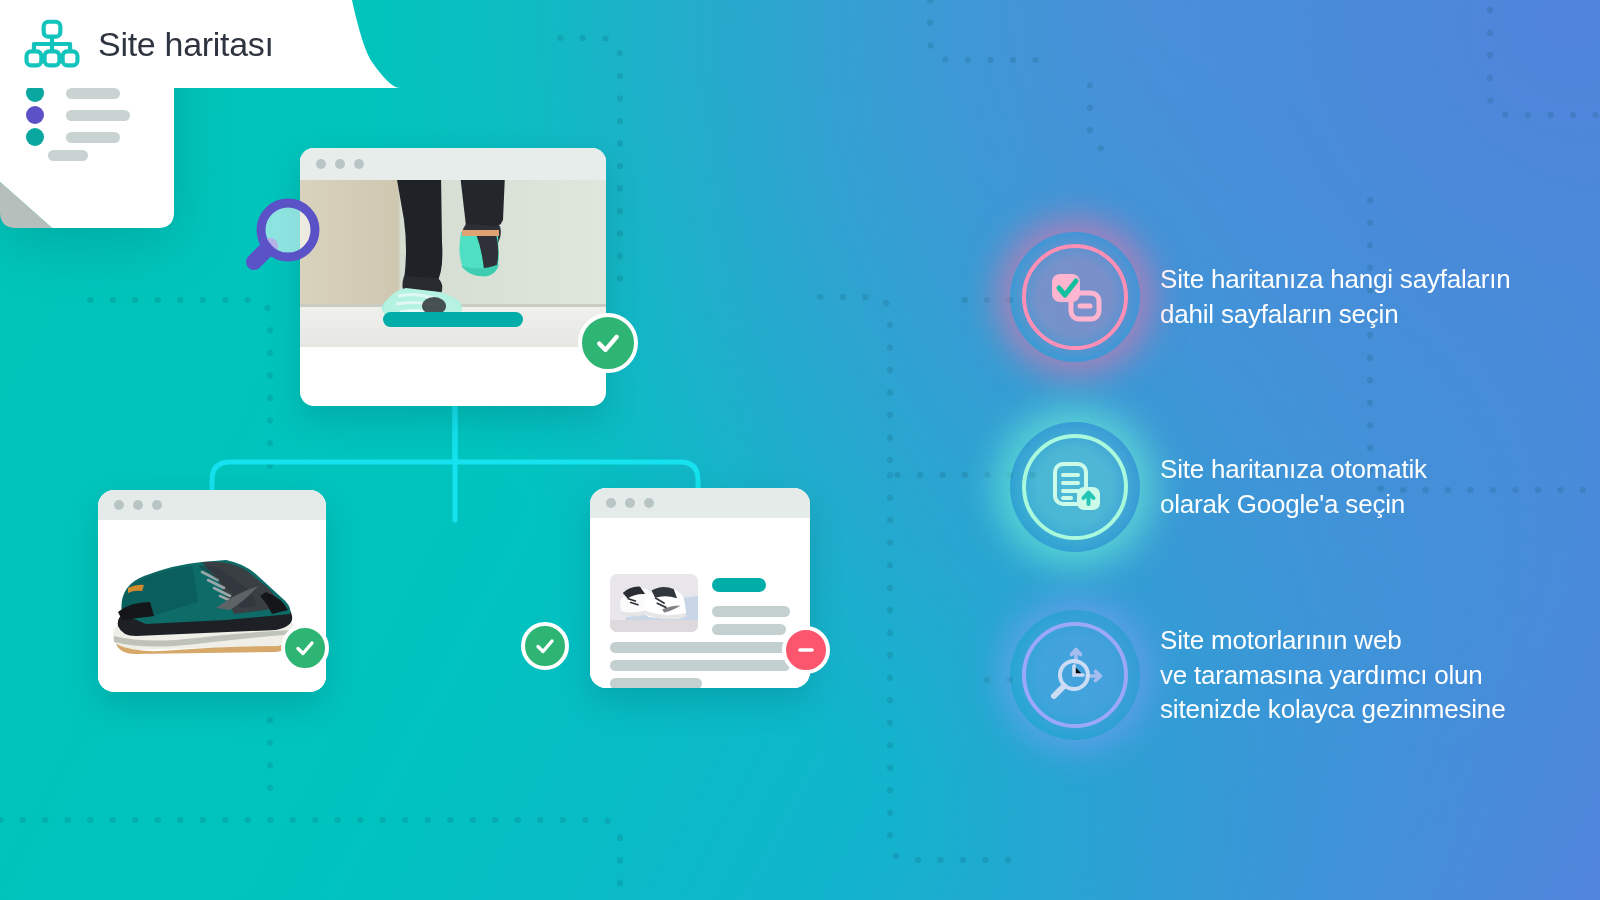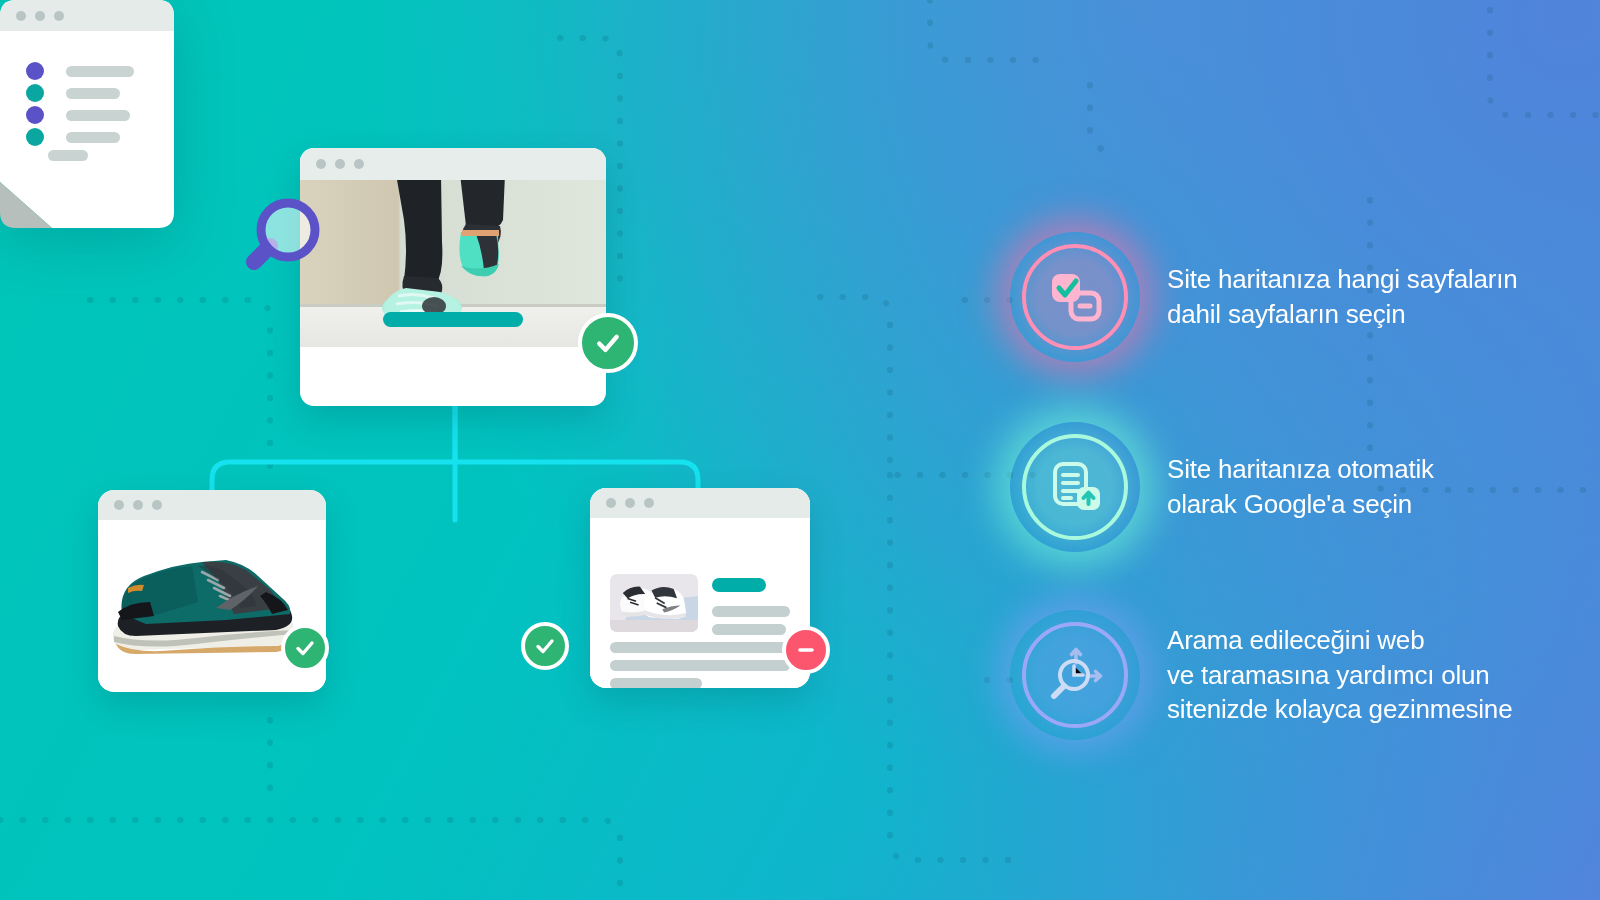--- a/index.html
+++ b/index.html
@@ -95,21 +95,21 @@
   #features{ position:absolute; left:1000px; top:232px; width:600px; z-index:10; }
   .feature{ position:absolute; display:flex; align-items:center; }
   .fi-wrap{ position:relative; width:130px; height:130px; flex:0 0 auto; }
   .fi-glow{ position:absolute; inset:0; border-radius:50%; }
   .fi-ring{
     position:absolute; left:12px; top:12px; width:106px; height:106px; border-radius:50%;
     border:4px solid #fff;
     display:flex; align-items:center; justify-content:center;
   }
   .feat-text{
-    margin-left:27px; color:#ffffff; font-size:26px; line-height:1.33; font-weight:400;
+    margin-left:20px; color:#ffffff; font-size:26px; line-height:1.33; font-weight:400;
     letter-spacing:-.2px; max-width:400px;
   }
   .feat-text span{ display:block; white-space:nowrap; }
 </style>
 </head>
 <body>
 
 <div id="stage">
 
   <div class="dots-layer">
@@ -132,20 +132,39 @@
   </div>
 
   <svg id="connectors" width="1600" height="900" viewBox="0 0 1600 900">
     <g fill="none" stroke="#15e2ee" stroke-width="5" stroke-linecap="round">
       <path d="M455,404 L455,520"></path>
       <path d="M212,520 L212,480 Q212,462 230,462 L680,462 Q698,462 698,480 L698,520"></path>
       <path d="M455,462 L455,404"></path>
     </g>
   </svg>
 
+  <div id="header-tab">
+    <svg class="tab-bg" width="400" height="92" viewBox="0 0 400 92">
+      <path d="M0,0 L352,0 C352,0 362,48 372,62 C382,76 392,88 400,88 L0,88 Z" fill="#ffffff"></path>
+    </svg>
+    <div class="tab-inner">
+      <svg class="sitemap-icon" viewBox="0 0 60 54">
+        <g fill="none" stroke="#12c4bb" stroke-width="4.5" stroke-linejoin="round">
+          <rect x="21" y="3" width="18" height="16" rx="5"></rect>
+          <rect x="2.5" y="35" width="16" height="15" rx="5"></rect>
+          <rect x="22" y="35" width="16" height="15" rx="5"></rect>
+          <rect x="41.5" y="35" width="16" height="15" rx="5"></rect>
+          <path d="M30,19 L30,27"></path>
+          <path d="M10.5,35 L10.5,27 L49.5,27 L49.5,35"></path>
+          <path d="M30,27 L30,35"></path>
+        </g>
+      </svg>
+      <div id="header-title">Site haritası</div>
+    </div>
+  </div>
 
   <div class="card" id="card-hero">
     <div class="chrome">
       <span class="dot"></span>
       <span class="dot"></span>
       <span class="dot"></span>
     </div>
     <div class="card-body">
       <div id="hero-photo">
         <svg width="306" height="167" viewBox="0 0 306 167">
@@ -396,20 +415,20 @@
             </g>
             <circle cx="29" cy="30" r="14" fill="none" stroke="#cddcf5" stroke-width="4"></circle>
             <path d="M19,41 L9,51" stroke="#cddcf5" stroke-width="6" stroke-linecap="round"></path>
             <g stroke="#cddcf5" stroke-width="3.6" stroke-linecap="round">
               <path d="M29,21 L29,30 L38,30"></path>
             </g>
           </svg>
         </div>
       </div>
       <div class="feat-text">
-        <span>Arama edileceğini web</span>
+        <span>Site motorlarının web</span>
         <span>ve taramasına yardımcı olun</span>
         <span>sitenizde kolayca gezinmesine</span>
       </div>
     </div>
 
   </div>
 </div>
 
 </body></html>

